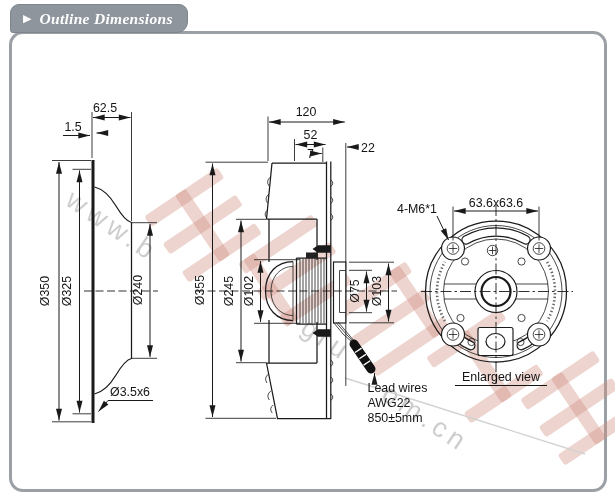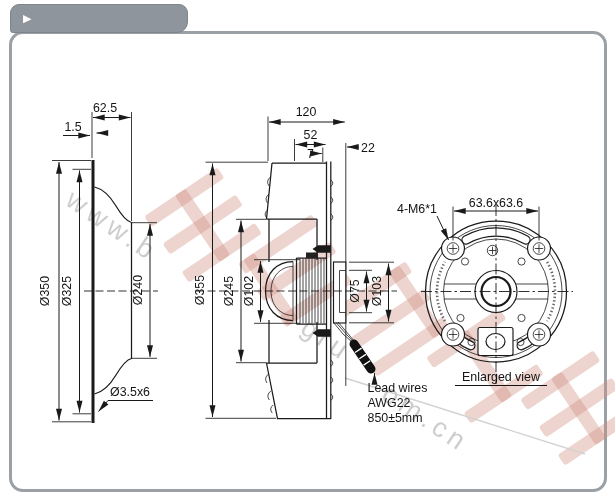--- a/index.html
+++ b/index.html
@@ -254,15 +254,16 @@
       <text class="dt" text-anchor="middle" x="417" y="213">4-M6*1</text>
       <line class="dln" x1="437" y1="216" x2="448.5" y2="240" marker-end="url(#arr)"></line>
 
       <text class="dt" text-anchor="middle" x="501" y="381" font-size="12.8">Enlarged view</text>
       <line x1="455" y1="385.5" x2="547" y2="385.5" stroke="#141414" stroke-width="1"></line>
     </g>
   </svg>
 
   <div class="header-tab">
     <span class="tri">▶</span>
+    <span class="htitle">Outline Dimensions</span>
   </div>
 
 </div>
 
 </body></html>

